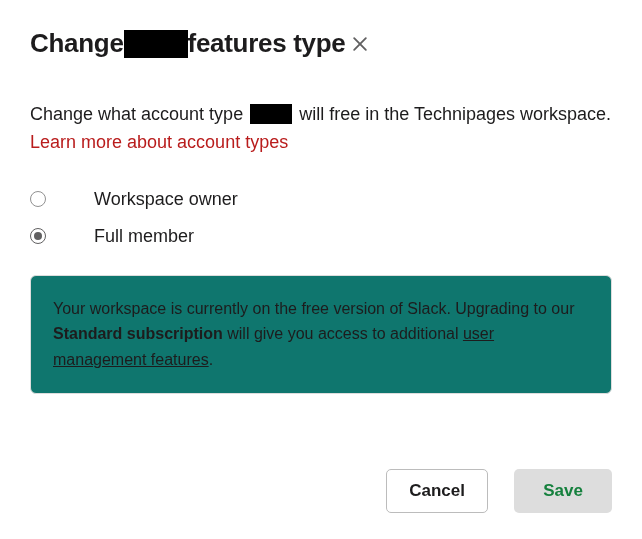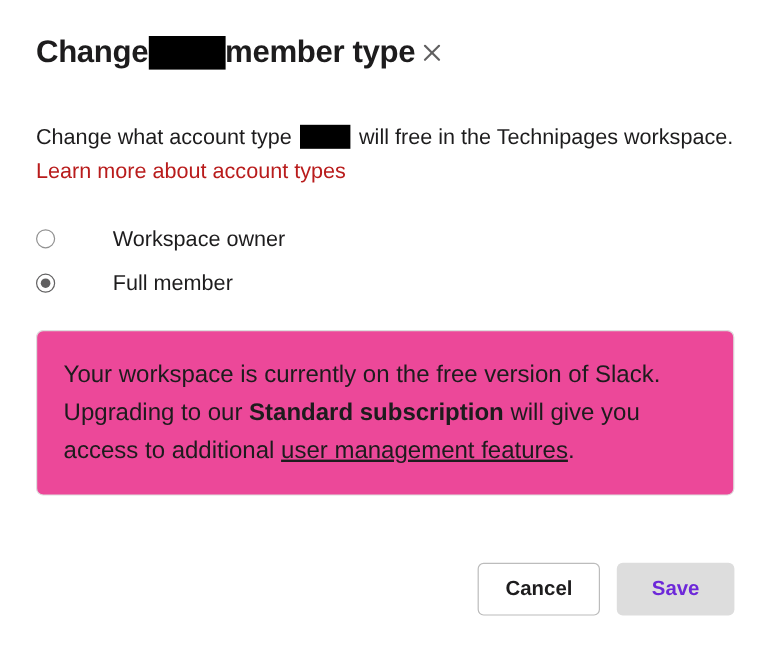--- a/index.html
+++ b/index.html
@@ -101,68 +101,68 @@
       left: 50%;
       transform: translate(-50%, -50%);
     }
     .radio-label {
       font-size: 18px;
       color: #1d1c1d;
     }
     .info-box {
       border: 1px solid #dddddd;
       border-radius: 6px;
-      background: #ec4899;
+      background: #0f766e;
       padding: 20px 22px;
-      font-size: 20px;
+      font-size: 16px;
       line-height: 1.6;
       color: #1d1c1d;
     }
     .info-box .bold {
       font-weight: 700;
     }
     .info-box .underline {
       text-decoration: underline;
       cursor: pointer;
     }
     .footer {
       position: absolute;
       bottom: 26px;
       right: 30px;
       display: flex;
-      gap: 14px;
+      gap: 26px;
     }
     .btn {
       font-size: 17px;
       font-weight: 600;
       padding: 11px 22px;
       border-radius: 5px;
       cursor: pointer;
       border: 1px solid transparent;
     }
     .btn-cancel {
       background: #fff;
       border: 1px solid #bcbcbc;
       color: #1d1c1d;
     }
     .btn-save {
       background: #dddddd;
-      color: #6d28d9;
+      color: #15803d;
       border: none;
       min-width: 98px;
     }
   </style>
 </head>
 <body>
 
 <div class="header-row">
   <h1 class="title">
     <span>Change</span>
     <span class="redact-title"></span>
-    <span>member type</span>
+    <span>features type</span>
   </h1>
   <button class="close-btn">
     <svg viewBox="0 0 24 24" fill="none" stroke="currentColor" stroke-width="2.2" stroke-linecap="round">
       <line x1="5" y1="5" x2="19" y2="19"></line>
       <line x1="19" y1="5" x2="5" y2="19"></line>
     </svg>
   </button>
 </div>
 
 <p class="description">

